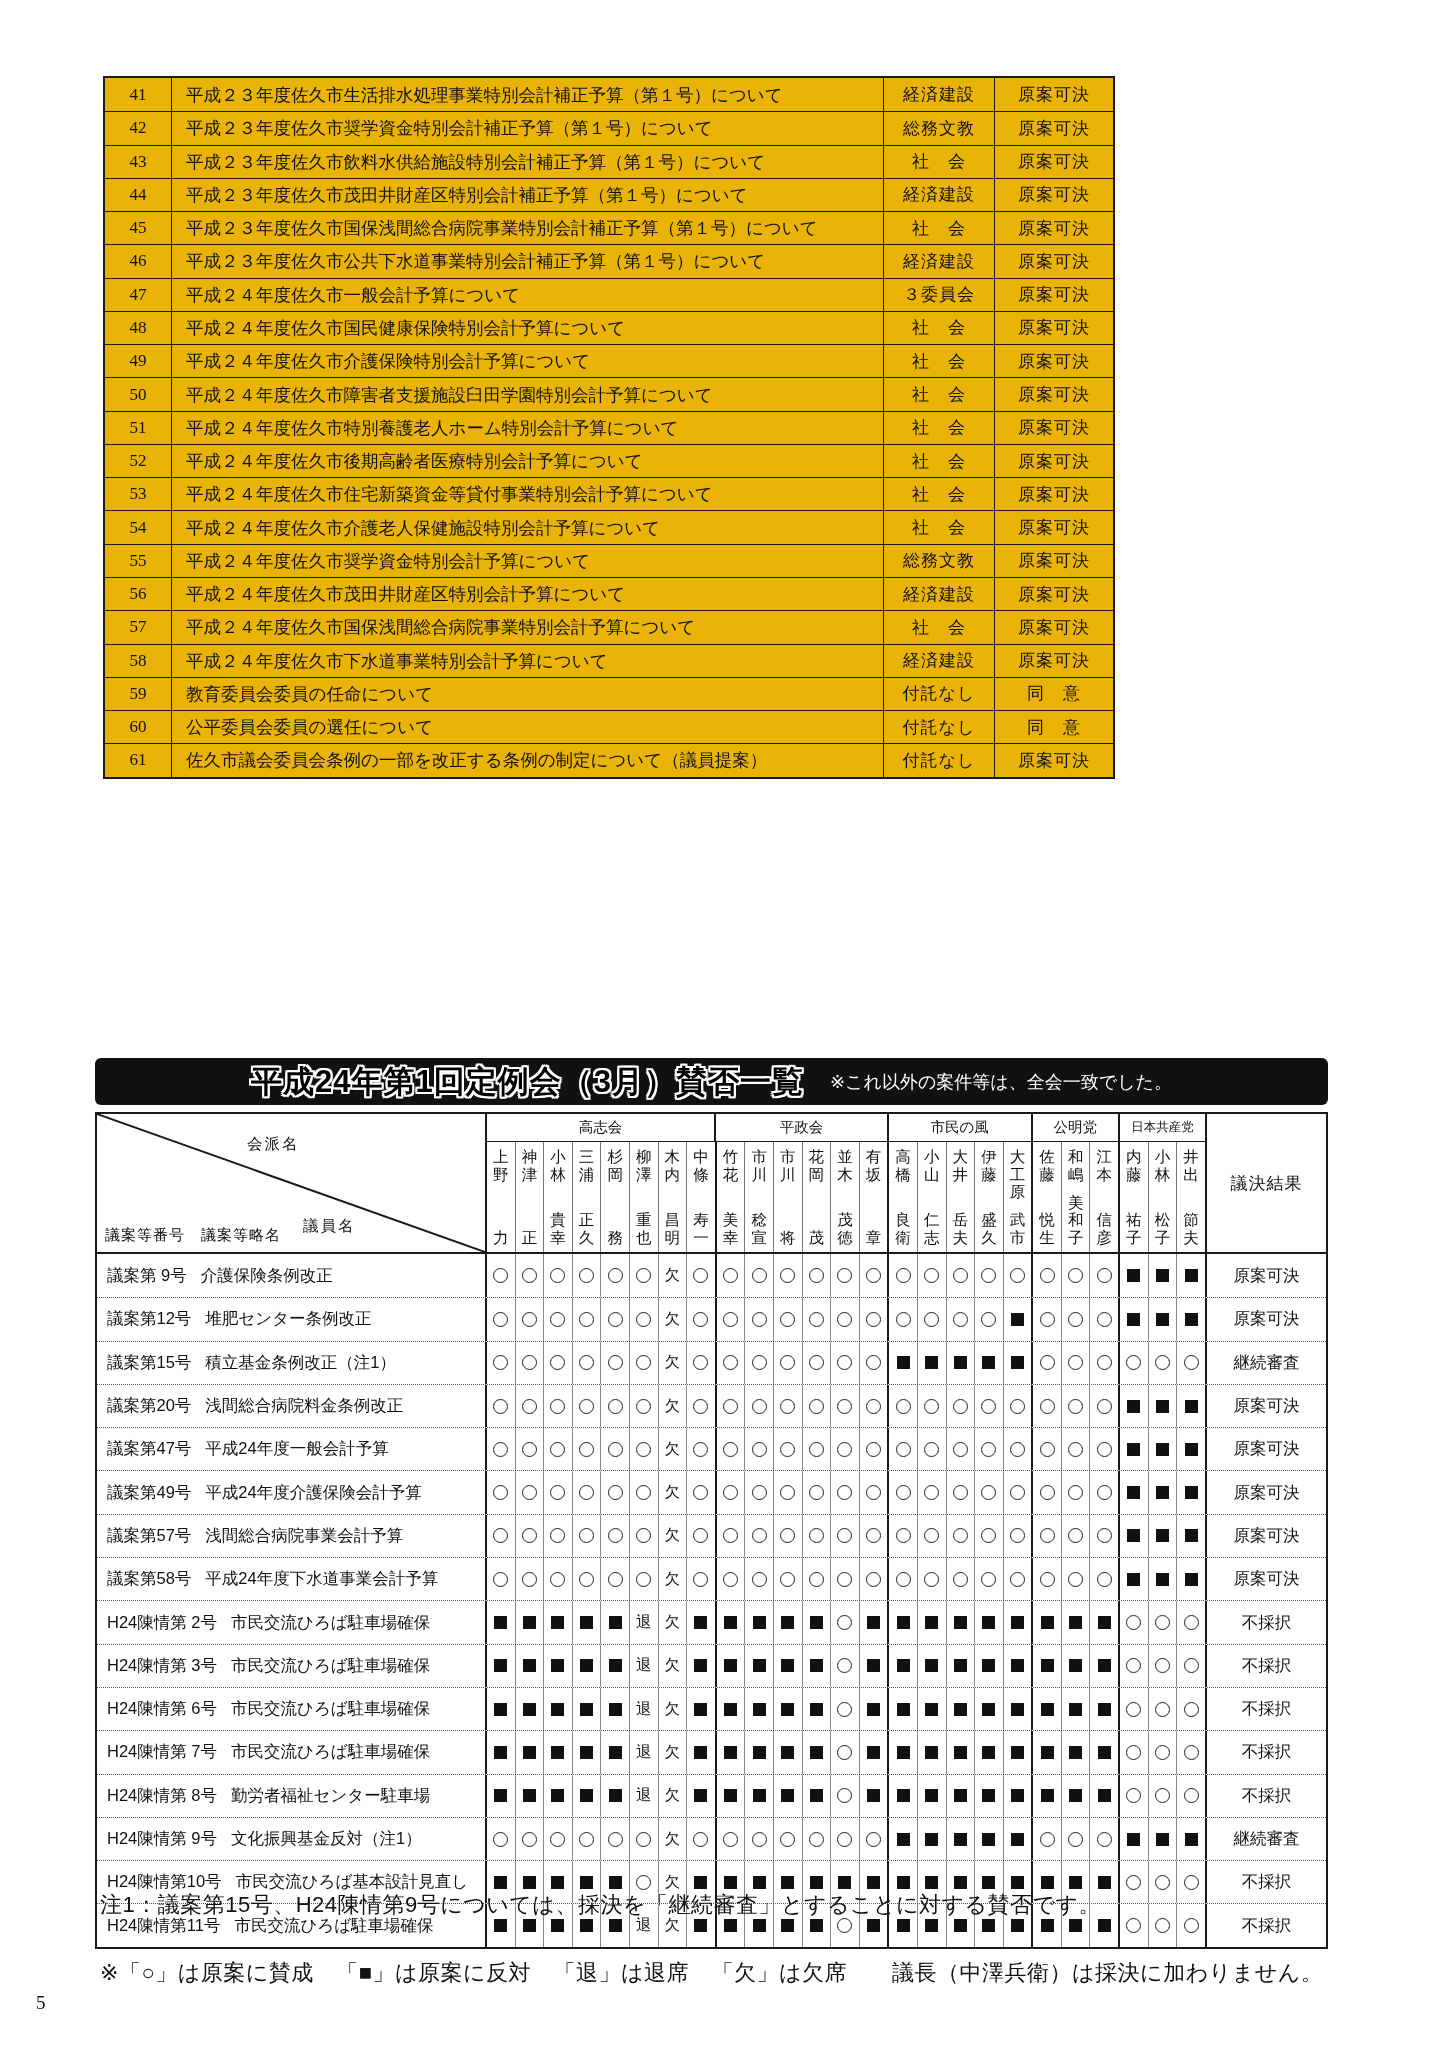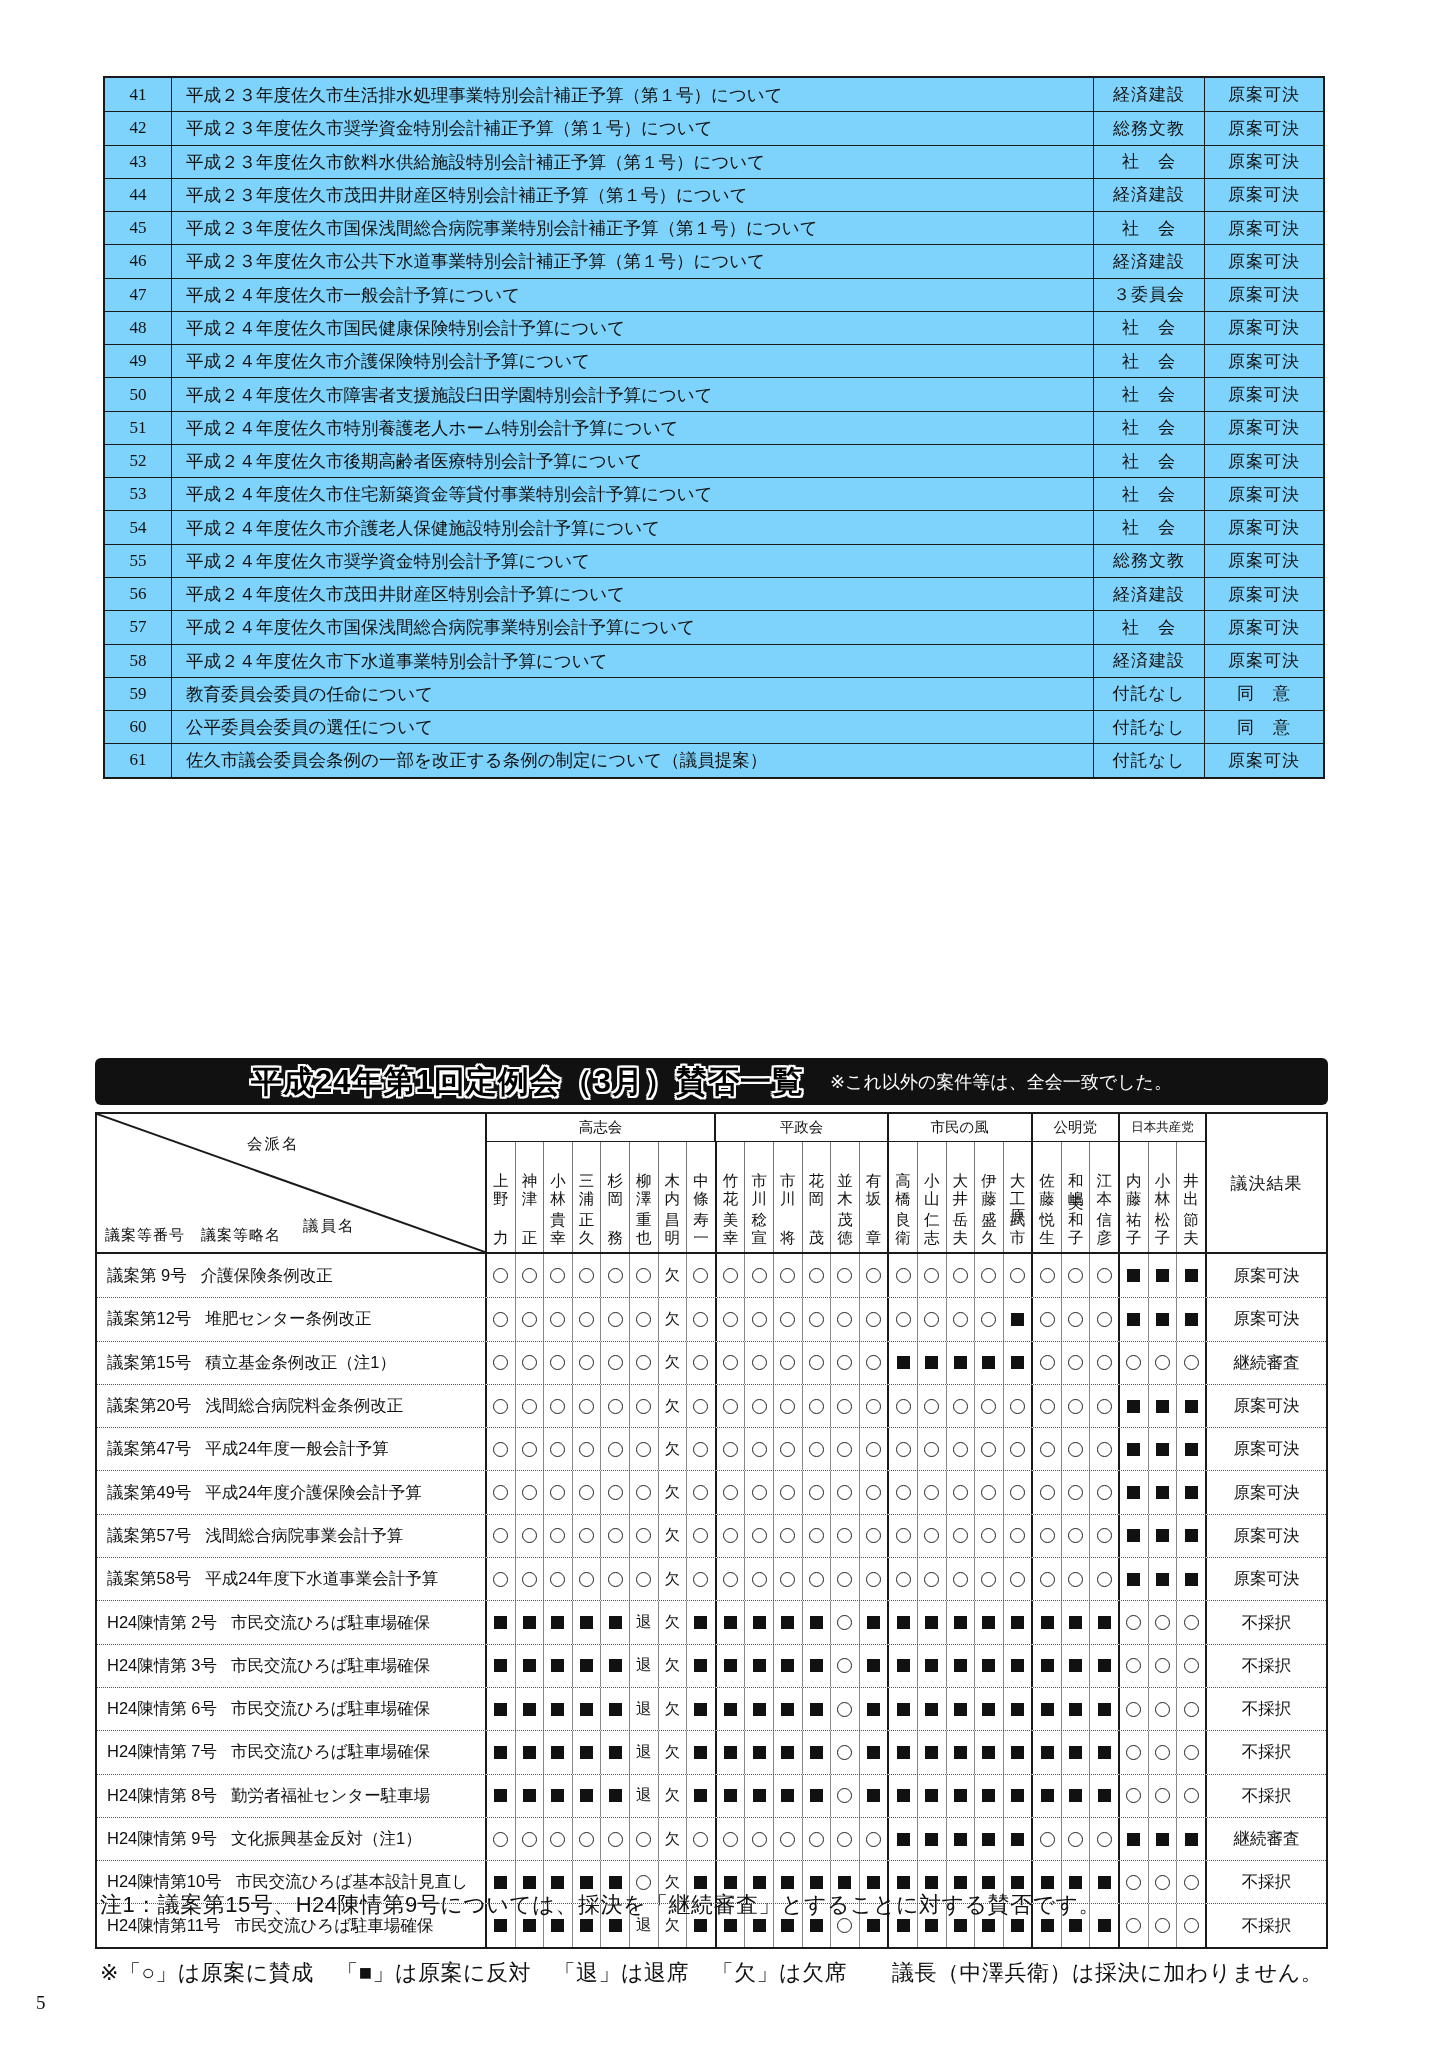--- a/index.html
+++ b/index.html
@@ -11,23 +11,23 @@
     background: #ffffff;
     color: #111;
     font-family: "Liberation Serif", "DejaVu Serif", serif;
     overflow: hidden;
   }
 
   
   #bills-table {
     position: absolute;
     left: 103px; top: 76px;
-    width: 1222px;
+    width: 1012px;
     border: 2.5px solid #1a1a1a;
-    background: #7dd3fc;
+    background: #eab308;
   }
   .bt-row { display: flex; height: 33.28px; border-top: 1.8px solid #1a1a1a; }
   .bt-row:first-child { border-top: none; }
   .bt-no {
     width: 67px; display: flex; align-items: center; justify-content: center;
     font-size: 17px; border-right: 1.5px solid #1a1a1a;
   }
   .bt-title {
     flex: 1; display: flex; align-items: center; padding-left: 14px;
     font-size: 17.5px; border-right: 1.5px solid #1a1a1a;
@@ -87,21 +87,21 @@
   .group-cell:first-child { border-left: none; }
   .vt-names { flex: 1; display: flex; }
   .name-cell { flex: 1 1 0; position: relative; border-left: 1px solid #777; }
   .name-cell:first-child { border-left: none; }
   .name-cell.gs { border-left: 2px solid #1a1a1a; }
   .nm-sur, .nm-giv {
     position: absolute; left: 50%; transform: translateX(-50%);
     width: 17px; font-size: 15.5px; line-height: 17.5px;
     word-break: break-all; text-align: center;
   }
-  .nm-sur { top: 6px; margin-top: 24px; }
+  .nm-sur { top: 6px; }
   .nm-giv { bottom: 6px; }
   .vt-result-h {
     flex: 1; display: flex; align-items: center; justify-content: center;
     font-size: 17px; letter-spacing: 1px;
   }
 
   .vote-row { display: flex; height: 43.3px; border-top: 1px dotted #555; }
   .vote-row:first-child { border-top: none; }
   .vr-label {
     width: 388px; flex: none; display: flex; align-items: center;

